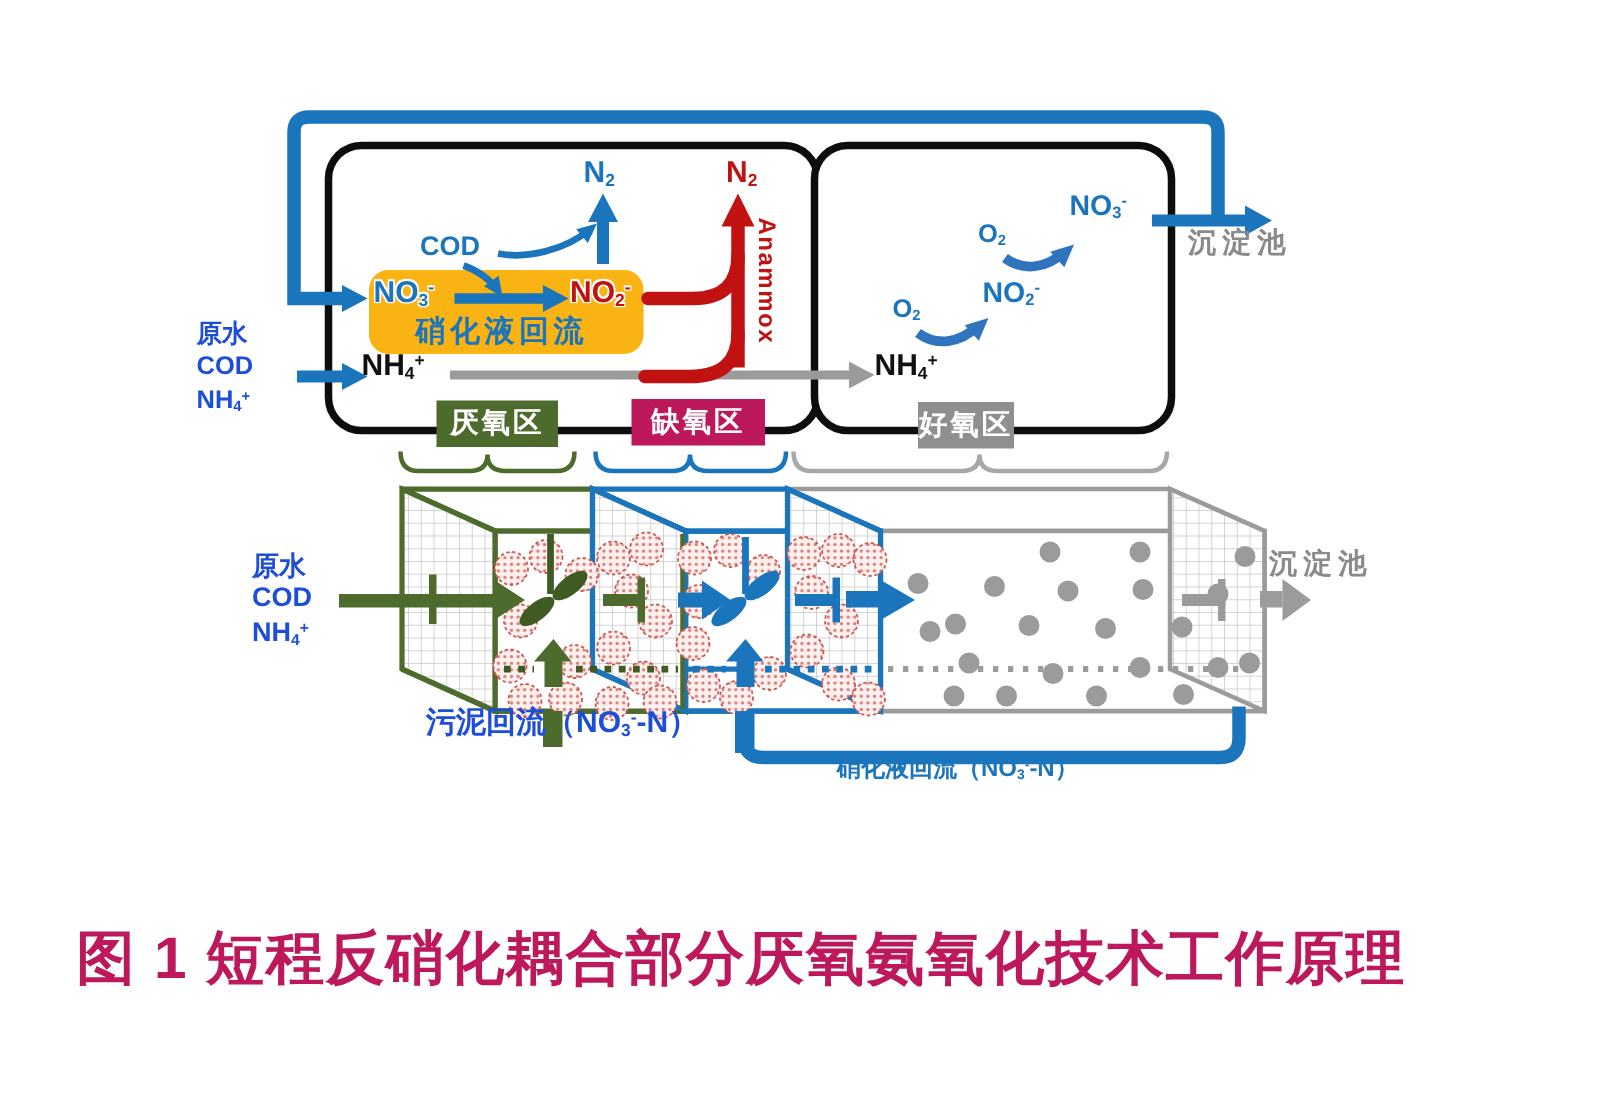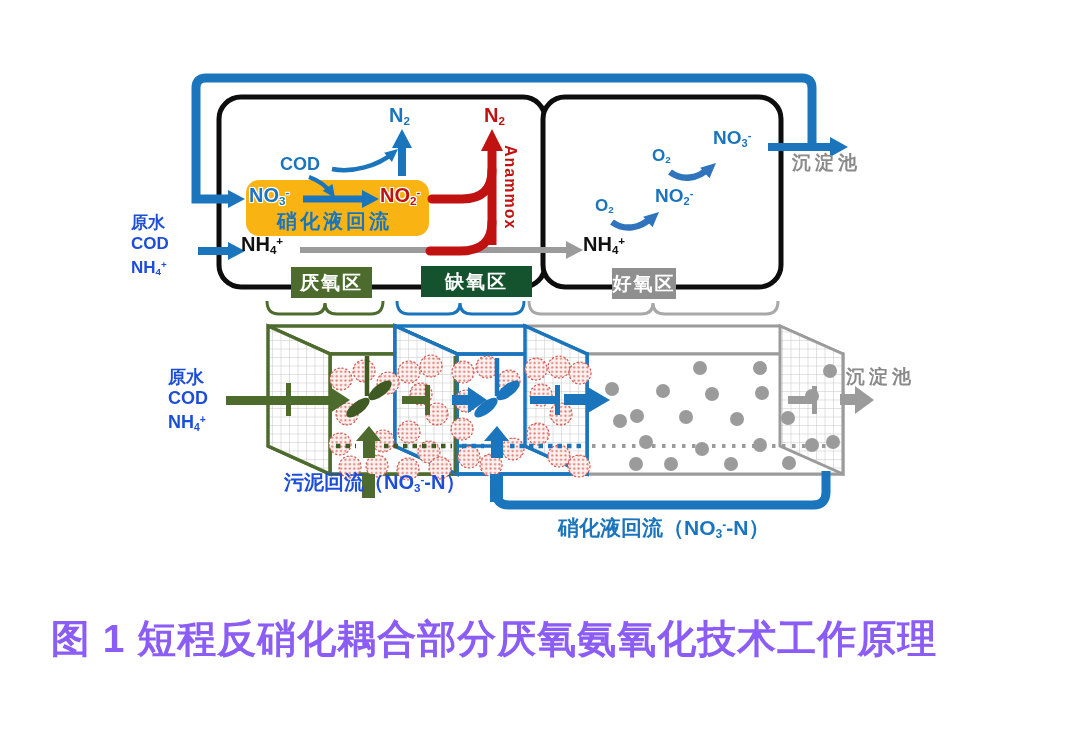--- a/index.html
+++ b/index.html
@@ -12,21 +12,21 @@
   .olive{color:#1d4ed8}
   .grayt{color:#8a8a8a}
   .blk{color:#111}
   .outline{text-shadow:-1px -1px 0 #fff,1px -1px 0 #fff,-1px 1px 0 #fff,1px 1px 0 #fff,0 0 2px #fff;}
   sub{font-size:.58em;vertical-align:-0.24em;}
   sup{font-size:.58em;vertical-align:0.5em;}
   .zone{position:absolute;height:31px;color:#fff;font-size:19px;font-weight:bold;
         text-align:center;line-height:31px;letter-spacing:2px;}
   .vert{writing-mode:vertical-rl;letter-spacing:1px;}
   #caption{position:absolute;left:0;top:612px;width:988px;text-align:center;
-           font-size:39px;font-weight:bold;color:#8b5cf6;letter-spacing:1px;}
+           font-size:39px;font-weight:bold;color:#be185d;letter-spacing:1px;}
   .multiline{line-height:21px;}
 </style>
 </head>
 <body>
 
 <div id="stage">
 
 <svg width="1066" height="575" viewBox="0 0 1066 575">
   <defs>
     <pattern id="mesh" width="8.5" height="8.5" patternUnits="userSpaceOnUse">
@@ -263,30 +263,30 @@
 
 <div class="t blue" style="left:655px;top:186px;font-size:19px;"><span>NO</span><sub>2</sub><sup>-</sup></div>
 
 <div class="t blue" style="left:652px;top:147px;font-size:17px;"><span>O</span><sub>2</sub></div>
 
 <div class="t blue" style="left:713px;top:128px;font-size:19px;"><span>NO</span><sub>3</sub><sup>-</sup></div>
 
 <div class="t grayt" style="left:792px;top:153px;font-size:19px;letter-spacing:4px;">沉淀池</div>
 
 <div class="zone" style="left:291px;top:267px;width:81px;background:#4e6b2e;">厌氧区</div>
-<div class="zone" style="left:421px;top:266px;width:111px;background:#14532d;">缺氧区</div>
+<div class="zone" style="left:421px;top:266px;width:89px;background:#be185d;">缺氧区</div>
 <div class="zone" style="left:612px;top:268px;width:64px;background:#8f8f8f;">好氧区</div>
 
 <div class="t olive multiline" style="left:168px;top:367px;font-size:18px;">
   <div>原水</div>
   <div>COD</div>
   <div><span>NH</span><sub>4</sub><sup>+</sup></div>
 </div>
 
 <div class="t olive" style="left:284px;top:472px;font-size:20px;"><span>污泥回流（NO</span><sub>3</sub><sup>-</sup><span>-N）</span></div>
 
-<div class="t blue" style="left:558px;top:517px;font-size:21px;"><span>硝化液回流（NO</span><sub>3</sub><sup>-</sup><span>-N）</span></div>
+<div class="t blue" style="left:558px;top:505px;font-size:16px;"><span>硝化液回流（NO</span><sub>3</sub><sup>-</sup><span>-N）</span></div>
 
 <div class="t grayt" style="left:846px;top:367px;font-size:19px;letter-spacing:4px;">沉淀池</div>
 
 <div id="caption">图 1 短程反硝化耦合部分厌氧氨氧化技术工作原理</div>
 
 </div>
 
 </body></html>

